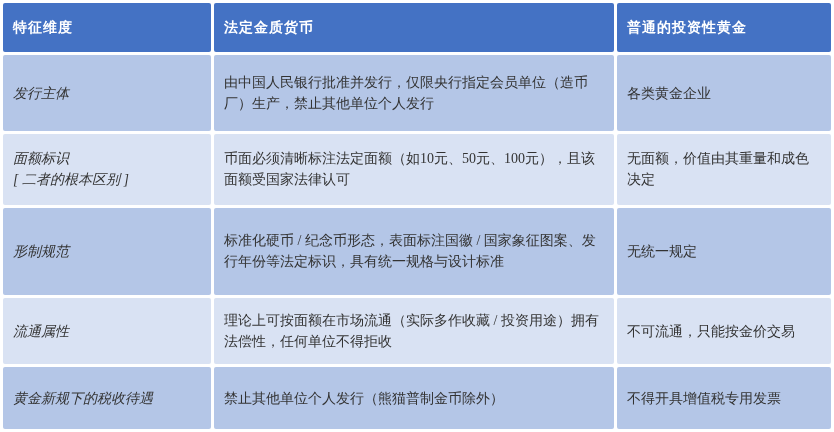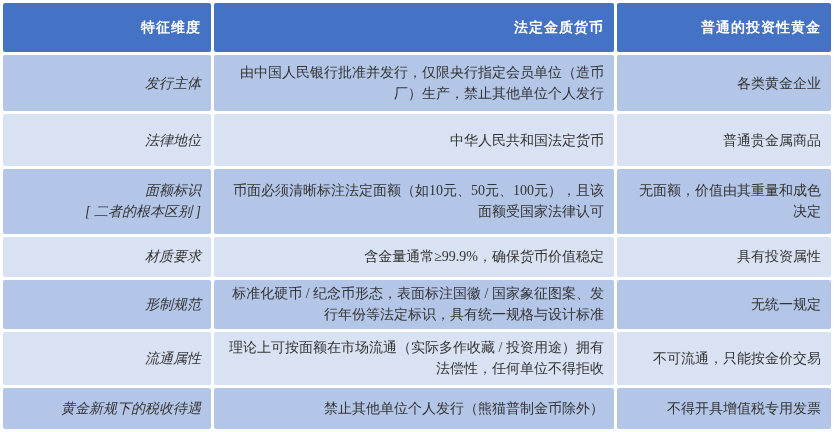--- a/index.html
+++ b/index.html
@@ -19,21 +19,21 @@
     height: 432px;
     border-collapse: separate;
     border-spacing: 3px;
     table-layout: fixed;
     background: #ffffff;
   }
   col.c-dim  { width: 208px; }
   col.c-main { width: 400px; }
   col.c-gold { width: 214px; }
   th, td {
-    text-align: right;
+    text-align: left;
     vertical-align: middle;
     padding: 2px 10px;
     font-size: 14px;
     line-height: 1.5;
     color: #333333;
     border-radius: 2px;
     overflow: hidden;
   }
   thead th {
     background: #4472C4;
@@ -72,34 +72,24 @@
         <th>普通的投资性黄金</th>
       </tr>
     </thead>
     <tbody>
       <tr>
         <td class="dim">发行主体</td>
         <td>由中国人民银行批准并发行，仅限央行指定会员单位（造币厂）生产，禁止其他单位个人发行</td>
         <td>各类黄金企业</td>
       </tr>
       <tr>
-        <td class="dim">法律地位</td>
-        <td>中华人民共和国法定货币</td>
-        <td>普通贵金属商品</td>
-      </tr>
-      <tr>
         <td class="dim">面额标识
 [ 二者的根本区别 ]</td>
         <td>币面必须清晰标注法定面额（如10元、50元、100元），且该面额受国家法律认可</td>
         <td>无面额，价值由其重量和成色决定</td>
-      </tr>
-      <tr>
-        <td class="dim">材质要求</td>
-        <td>含金量通常≥99.9%，确保货币价值稳定</td>
-        <td>具有投资属性</td>
       </tr>
       <tr>
         <td class="dim">形制规范</td>
         <td>标准化硬币 / 纪念币形态，表面标注国徽 / 国家象征图案、发行年份等法定标识，具有统一规格与设计标准</td>
         <td>无统一规定</td>
       </tr>
       <tr>
         <td class="dim">流通属性</td>
         <td>理论上可按面额在市场流通（实际多作收藏 / 投资用途）拥有法偿性，任何单位不得拒收</td>
         <td>不可流通，只能按金价交易</td>

